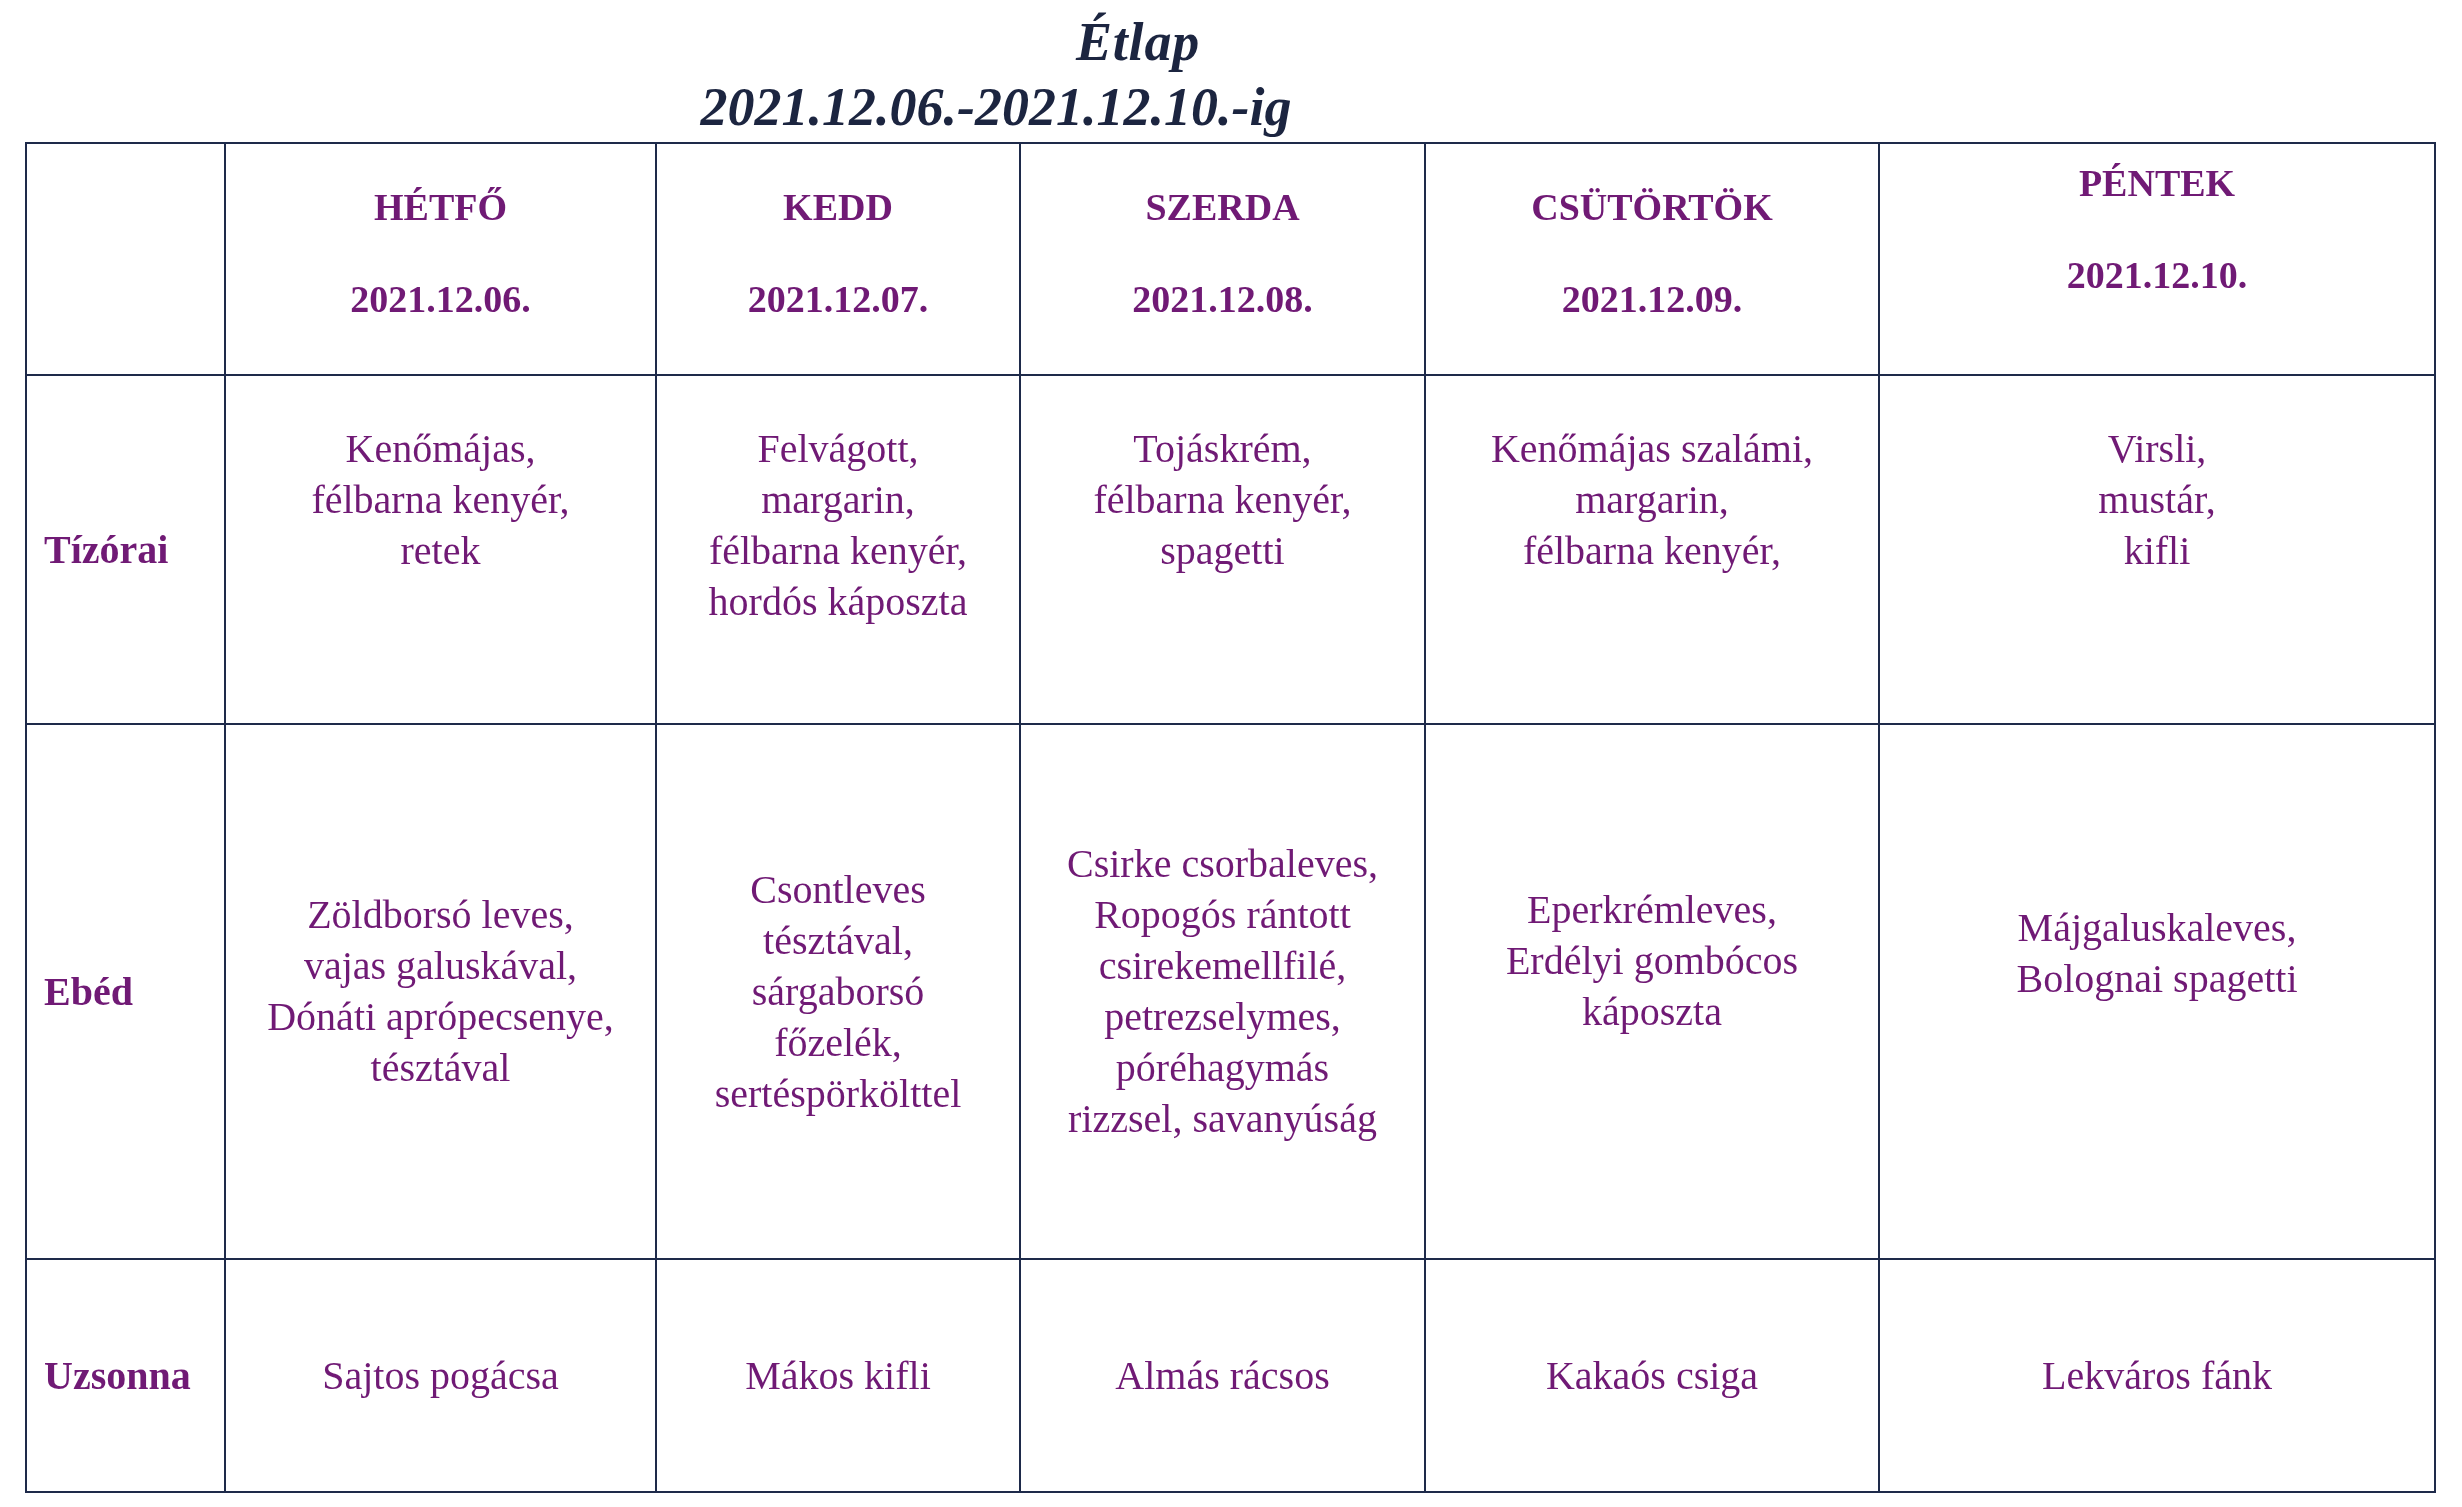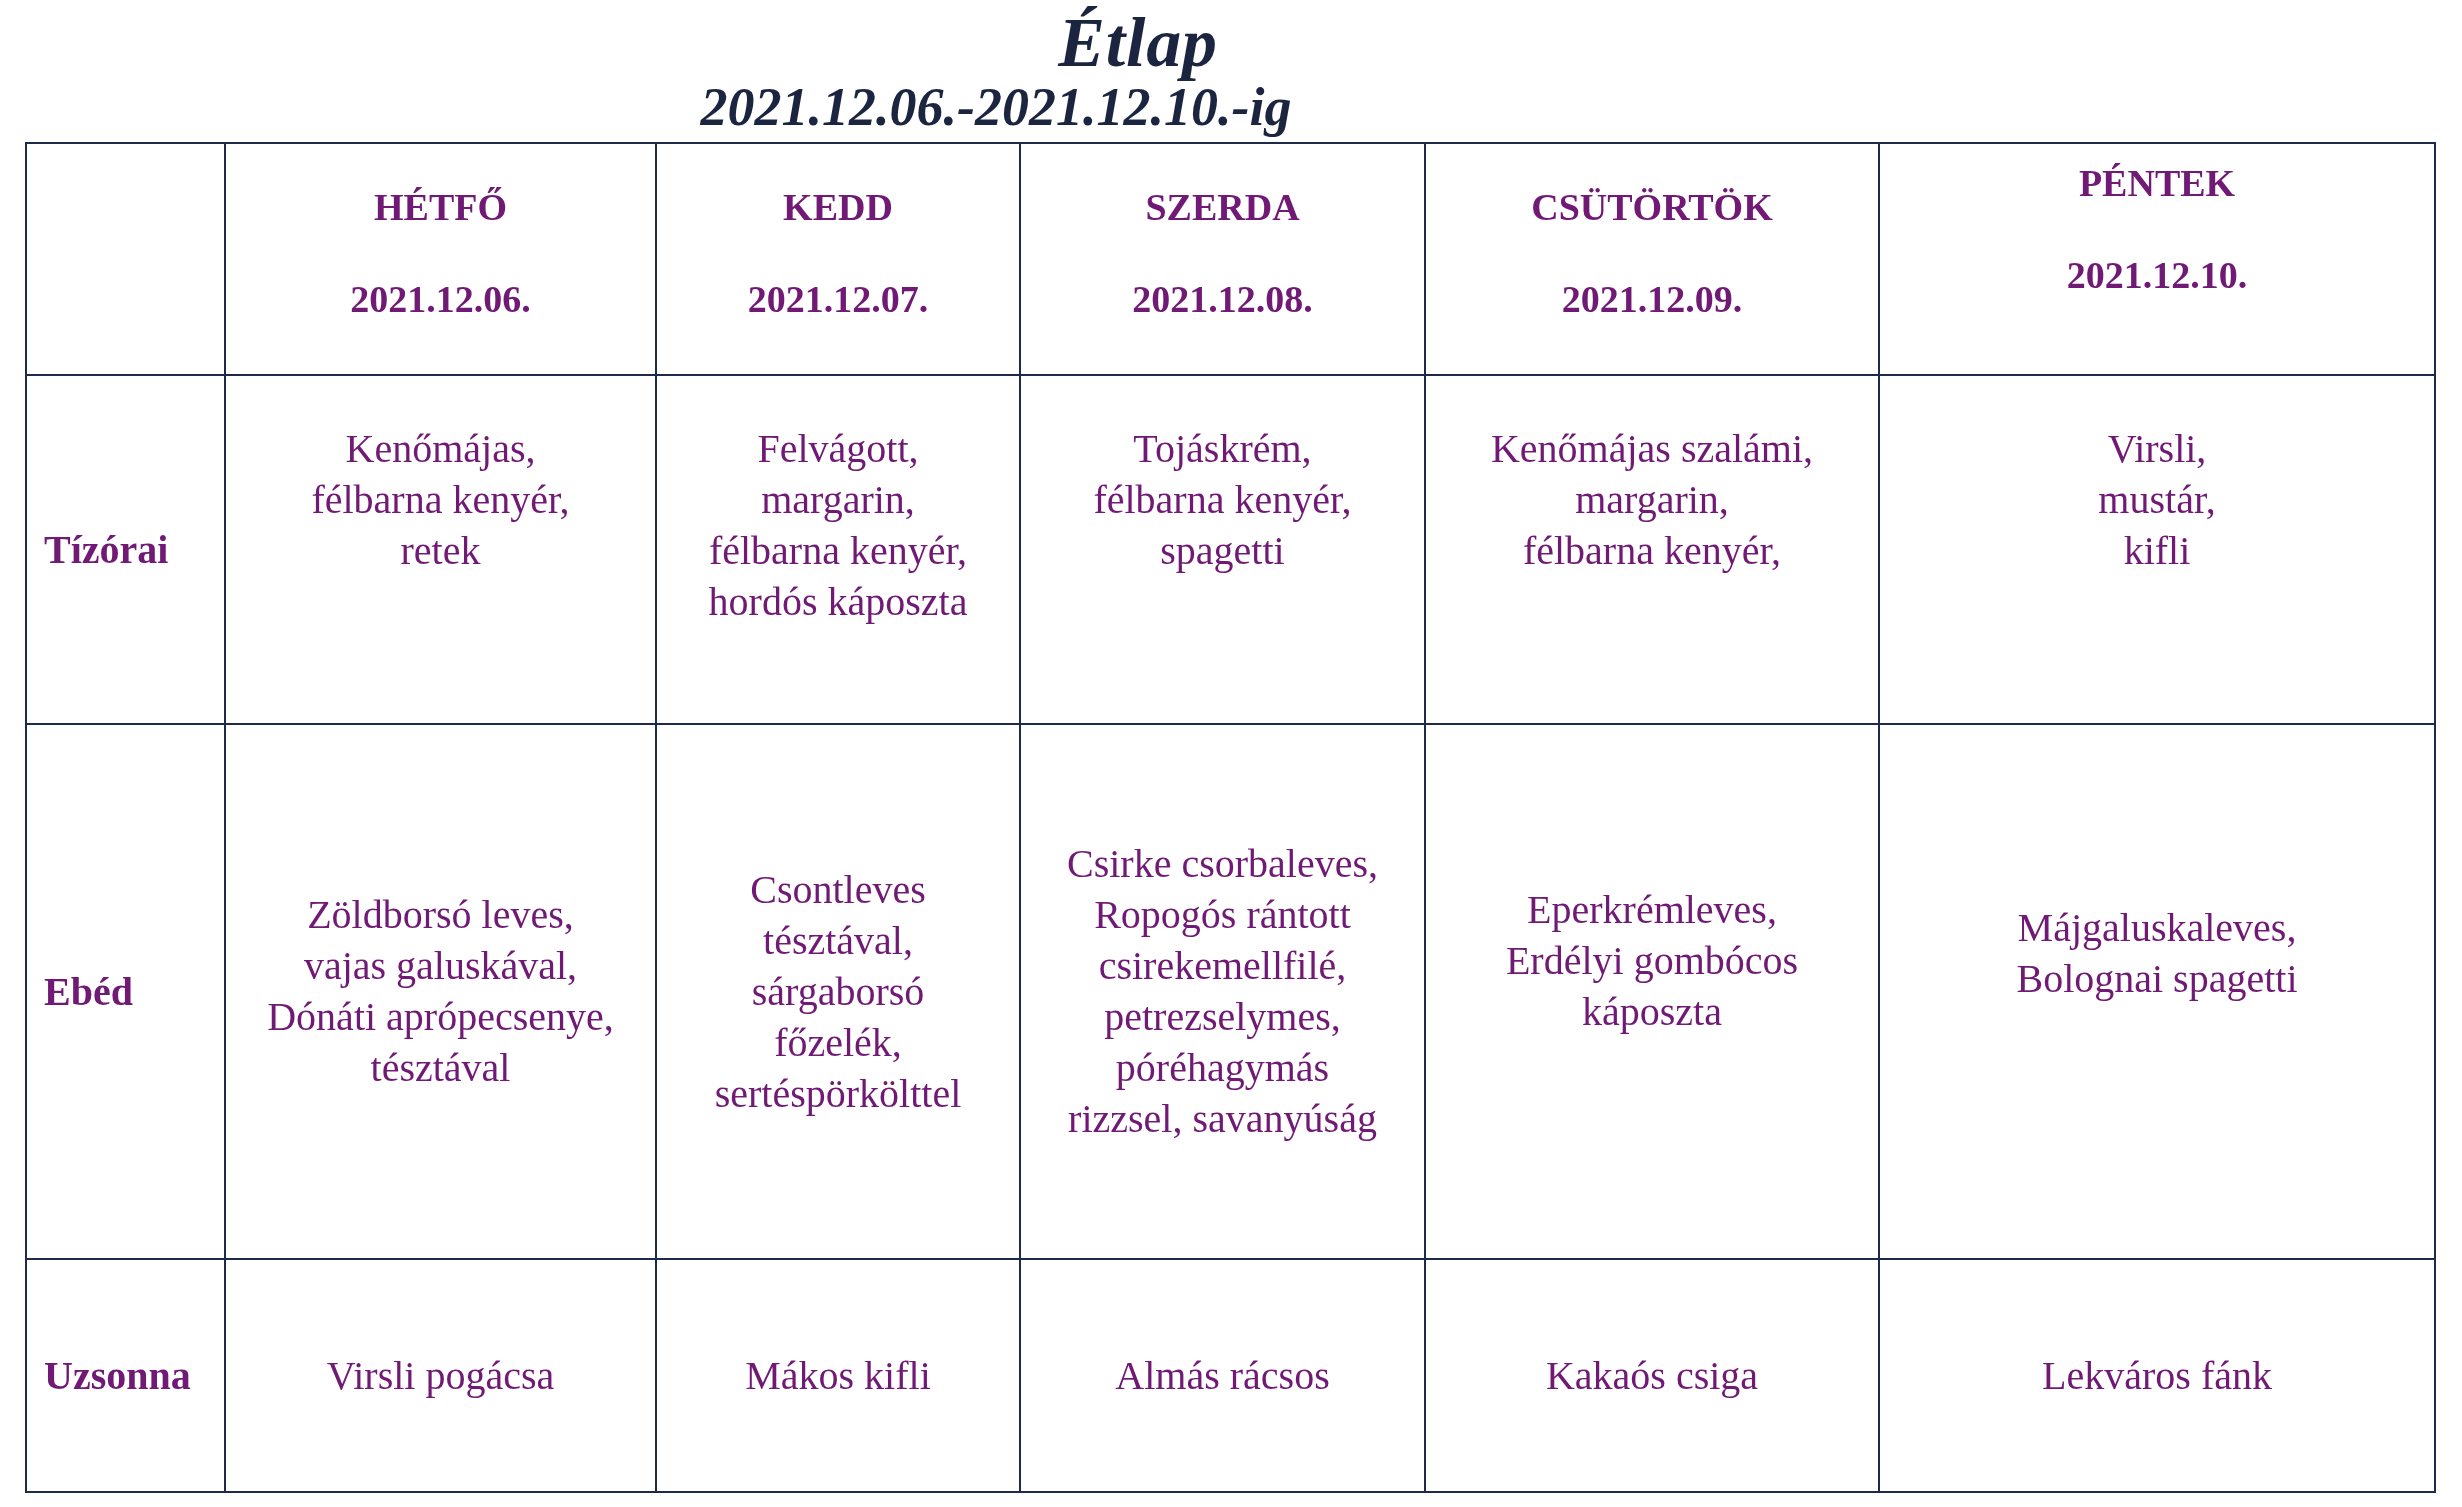--- a/index.html
+++ b/index.html
@@ -23,21 +23,21 @@
     text-align: center;
     font-style: italic;
     font-weight: bold;
     color: #1c2540;
   }
   .title {
     position: absolute;
     left: 0;
     width: 2276px;
     top: 7.7px;
-    font-size: 70px;
+    font-size: 54px;
     line-height: 69px;
     letter-spacing: 0.8px;
     font-style: italic;
   }
   .subtitle {
     position: absolute;
     left: 0;
     width: 1992px;
     top: 73px;
     font-size: 54px;
@@ -201,21 +201,21 @@
     </td>
     <td style="padding-bottom:77px;">
       <span class="item-line">Májgaluskaleves,</span>
       <span class="item-line">Bolognai spagetti</span>
     </td>
   </tr>
 
   <tr class="r-uzsonna">
     <td class="meal-label">Uzsonna</td>
     <td>
-      <span class="item-line">Virsli pogácsa</span>
+      <span class="item-line">Sajtos pogácsa</span>
     </td>
     <td>
       <span class="item-line">Mákos kifli</span>
     </td>
     <td>
       <span class="item-line">Almás rácsos</span>
     </td>
     <td>
       <span class="item-line">Kakaós csiga</span>
     </td>

